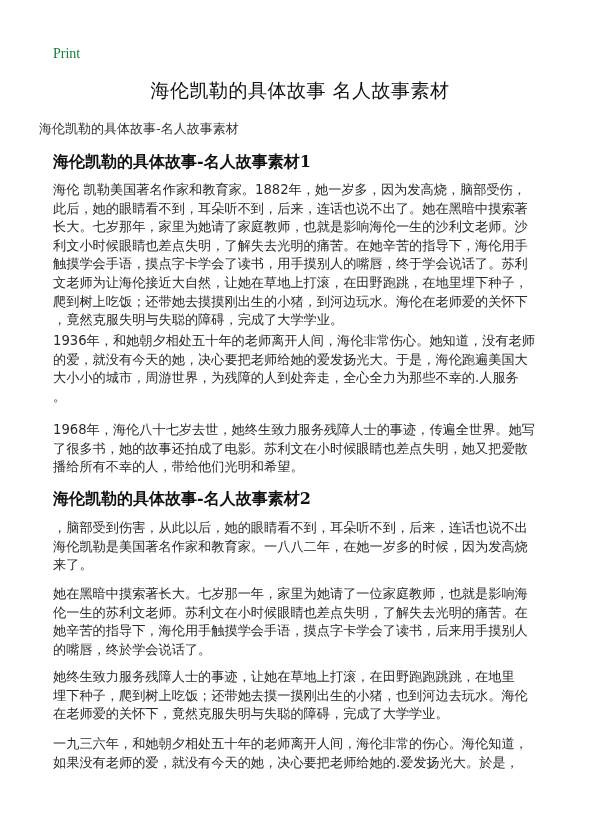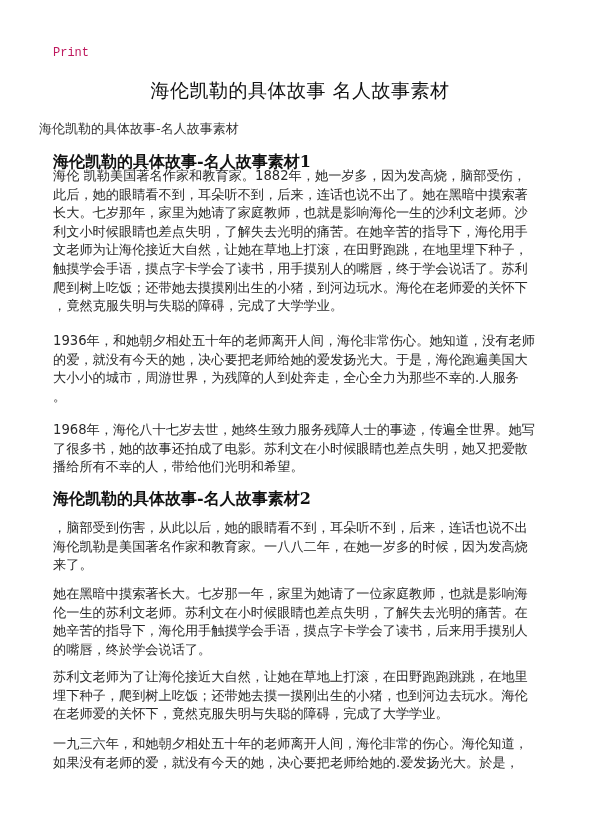--- a/index.html
+++ b/index.html
@@ -3,21 +3,21 @@
   <meta charset="utf-8">
   <style>
     html, body { margin: 0; padding: 0; background: #ffffff; }
     body {
       width: 600px; height: 828px; overflow: hidden; position: relative;
       font-family: "DejaVu Sans", sans-serif; color: #222222;
     }
     .page { position: absolute; left: 0; top: 0; width: 600px; height: 828px; }
     .print {
       position: absolute; left: 53px; top: 46px;
-      font-family: Liberation Mono, monospace; font-size: 12px; color: #be185d;
+      font-family: Liberation Serif, serif; font-size: 14px; color: #15803d;
     }
     .title {
       position: absolute; left: 0; width: 600px; top: 78px; text-align: center;
       font-size: 19px; color: #111; letter-spacing: 0.5px;
     }
     .subtitle {
       position: absolute; left: 39px; top: 120px; font-size: 13px; color: #333;
     }
     .section-head {
       position: absolute; left: 53px; font-size: 16px; font-weight: bold;
@@ -32,27 +32,27 @@
 </head>
 <body>
 
 <div class="page">
   <div class="print">Print</div>
   <div class="title">海伦凯勒的具体故事  名人故事素材</div>
   <div class="subtitle">海伦凯勒的具体故事-名人故事素材</div>
 
   <div class="section-head" style="top:152px;">海伦凯勒的具体故事-名人故事素材1</div>
 
-  <div class="para" style="top:167px;">
+  <div class="para" style="top:181px;">
     <span class="line">海伦 凯勒美国著名作家和教育家。1882年，她一岁多，因为发高烧，脑部受伤，</span>
     <span class="line">此后，她的眼睛看不到，耳朵听不到，后来，连话也说不出了。她在黑暗中摸索著</span>
     <span class="line">长大。七岁那年，家里为她请了家庭教师，也就是影响海伦一生的沙利文老师。沙</span>
     <span class="line">利文小时候眼睛也差点失明，了解失去光明的痛苦。在她辛苦的指导下，海伦用手</span>
+    <span class="line">触摸学会手语，摸点字卡学会了读书，用手摸别人的嘴唇，终于学会说话了。苏利</span>
     <span class="line">文老师为让海伦接近大自然，让她在草地上打滚，在田野跑跳，在地里埋下种子，</span>
-    <span class="line">触摸学会手语，摸点字卡学会了读书，用手摸别人的嘴唇，终于学会说话了。苏利</span>
     <span class="line">爬到树上吃饭；还带她去摸摸刚出生的小猪，到河边玩水。海伦在老师爱的关怀下</span>
     <span class="line">，竟然克服失明与失聪的障碍，完成了大学学业。</span>
   </div>
 
   <div class="para" style="top:332px;">
     <span class="line">1936年，和她朝夕相处五十年的老师离开人间，海伦非常伤心。她知道，没有老师</span>
     <span class="line">的爱，就没有今天的她，决心要把老师给她的爱发扬光大。于是，海伦跑遍美国大</span>
     <span class="line">大小小的城市，周游世界，为残障的人到处奔走，全心全力为那些不幸的.人服务</span>
     <span class="line">。</span>
   </div>
@@ -72,21 +72,21 @@
   </div>
 
   <div class="para" style="top:585px;">
     <span class="line">她在黑暗中摸索著长大。七岁那一年，家里为她请了一位家庭教师，也就是影响海</span>
     <span class="line">伦一生的苏利文老师。苏利文在小时候眼睛也差点失明，了解失去光明的痛苦。在</span>
     <span class="line">她辛苦的指导下，海伦用手触摸学会手语，摸点字卡学会了读书，后来用手摸别人</span>
     <span class="line">的嘴唇，终於学会说话了。</span>
   </div>
 
   <div class="para" style="top:668px;">
-    <span class="line">苏利文老师为了让海伦接近大自然，让她在草地上打滚，在田野跑跑跳跳，在地里</span>
+    <span class="line">她终生致力服务残障人士的事迹，让她在草地上打滚，在田野跑跑跳跳，在地里</span>
     <span class="line">埋下种子，爬到树上吃饭；还带她去摸一摸刚出生的小猪，也到河边去玩水。海伦</span>
     <span class="line">在老师爱的关怀下，竟然克服失明与失聪的障碍，完成了大学学业。</span>
   </div>
 
   <div class="para" style="top:735px;">
     <span class="line">一九三六年，和她朝夕相处五十年的老师离开人间，海伦非常的伤心。海伦知道，</span>
     <span class="line">如果没有老师的爱，就没有今天的她，决心要把老师给她的.爱发扬光大。於是，</span>
   </div>
 </div>
 

